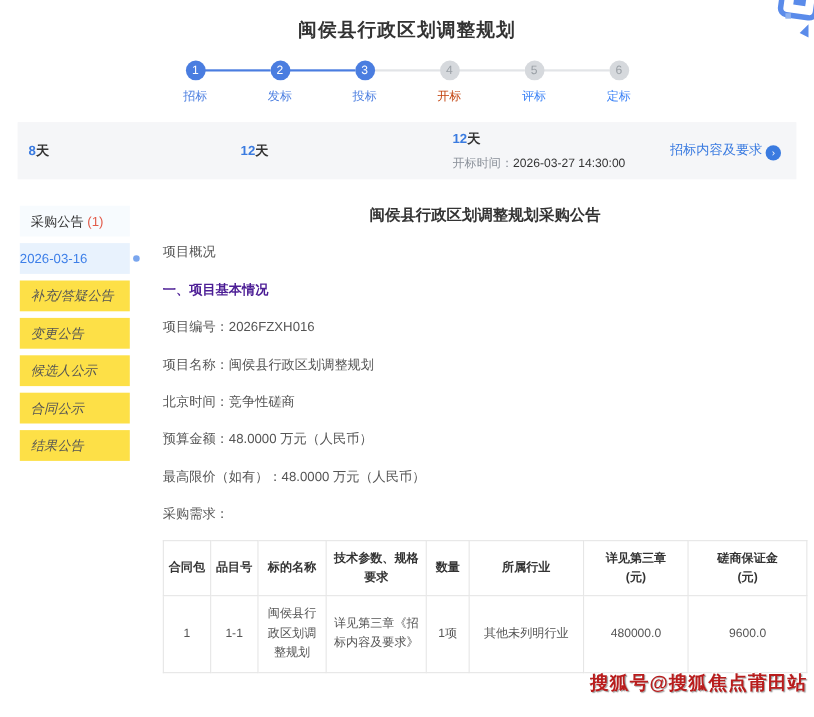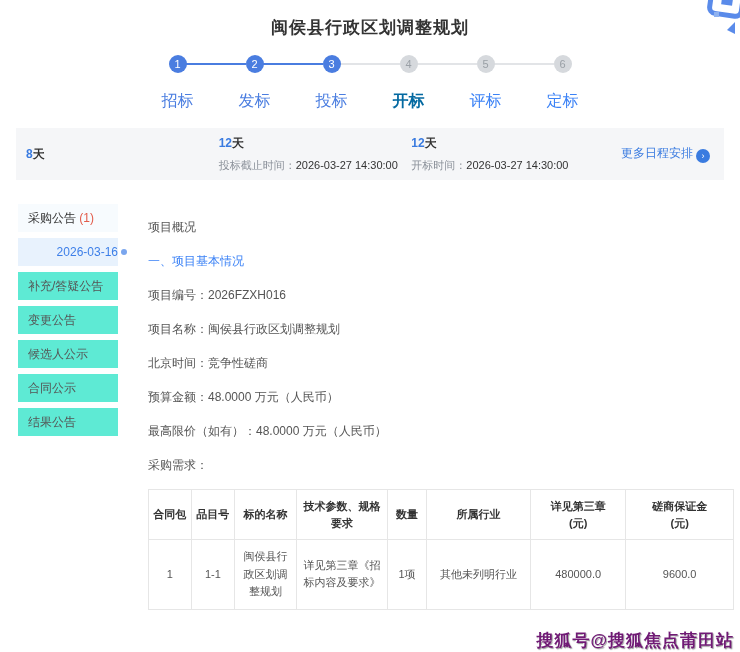--- a/index.html
+++ b/index.html
@@ -9,24 +9,24 @@
   .header { padding-top:16px; text-align:center; position:relative; }
   .page-title { font-size:17px; font-weight:bold; color:#333; letter-spacing:1px; }
   .logo-corner { position:absolute; top:0; right:0; width:46px; height:42px; overflow:hidden; }
 
   
   .stepper { width:462px; margin:16px auto 0; display:flex; }
   .step { width:77px; text-align:center; position:relative; }
   .step .circle { width:18px; height:18px; border-radius:50%; margin:0 auto; font-size:11px; line-height:18px; color:#fff; position:relative; z-index:2; }
   .step.on .circle { background:#4a7de0; }
   .step.off .circle { background:#d6d9dd; color:#9aa0a6; }
-  .step .slabel { margin-top:18px; font-size:16px; }
+  .step .slabel { margin-top:7px; font-size:11px; }
   .step.on .slabel { color:#4a7de0; }
   .step.off .slabel { color:#3b82f6; }
-  .step.current-next .slabel { color:#0369a1; font-weight:bold; }
+  .step.current-next .slabel { color:#c2410c; font-weight:normal; }
   .step:not(:first-child)::before { content:""; position:absolute; top:8px; left:-30px; width:60px; height:2px; z-index:1; }
   .step.line-blue::before { background:#4a7de0; }
   .step.line-gray::before { background:#e2e4e7; }
 
   
   .schedule { margin:16px 16px 0 16px; background:#f5f6f8; height:52px; display:flex; align-items:center; padding:0 10px; }
   .sched-col { flex:1; text-align:left; }
   .sched-days { font-size:12px; font-weight:bold; color:#333; }
   .sched-days .num { color:#3a7be0; }
   .sched-line2 { margin-top:6px; font-size:11px; }
@@ -34,37 +34,37 @@
   .sched-value { color:#333; }
   .more-link { width:110px; text-align:right; font-size:12px; color:#3a7be0; cursor:pointer; white-space:nowrap; padding-right:4px; }
   .arrow-circle { display:inline-block; width:14px; height:14px; border-radius:50%; background:#3a7be0; color:#fff; font-size:9px; line-height:14px; text-align:center; vertical-align:-2px; margin-left:3px; }
 
   
   .content { display:flex; margin-top:24px; }
   .sidebar { width:100px; margin-left:18px; flex:none; }
   .side-item { height:28px; line-height:28px; font-size:12px; margin-bottom:6px; padding-left:10px; cursor:pointer; position:relative; }
   .side-item.first { background:#f7fbfe; color:#333; }
   .side-item.first .count { color:#e25b4a; }
-  .side-item.date { background:#e8f2fd; color:#3d7fe8; text-align:right; padding-left:0; }
+  .side-item.date { background:#e8f2fd; color:#3d7fe8; text-align:left; padding-left:0; }
   .side-item.date .dot { position:absolute; right:-9px; top:11px; width:6px; height:6px; border-radius:50%; background:#7aa6ee; }
-  .side-item.gray { background:#5eead4; color:#555; }
+  .side-item.gray { background:#fde047; color:#555;font-style:italic; }
 
   .main { flex:1; margin-left:30px; margin-right:6px; font-size:12px; color:#555; }
   .ann-title { text-align:center; font-size:14px; font-weight:bold; color:#333; margin-bottom:14px; }
   .main p { margin:13px 0; line-height:1.75; }
-  .sec-head { font-weight:normal; color:#3b82f6; }
+  .sec-head { font-weight:bold; color:#4c1d95; }
 
   
   table { width:100%; border-collapse:collapse; margin-top:4px; }
   th, td { border:1px solid #e6e6e6; text-align:center; vertical-align:middle; }
   th { font-size:11px; color:#333; font-weight:bold; padding:8px 3px; line-height:1.5; height:48px; }
   td { font-size:11px; color:#555; padding:8px 4px; line-height:1.6; height:62px; }
 
   
-  .watermark { position:absolute; right:6px; bottom:0; font-size:17px; font-weight:bold; color:#701a75; letter-spacing:1px; text-shadow:-1px -1px 0 #ffffff, 1px 1px 1px #9a9a9a; pointer-events:none; }
+  .watermark { position:absolute; right:6px; bottom:20px; font-size:17px; font-weight:bold; color:#b91c1c; letter-spacing:1px; text-shadow:-1px -1px 0 #ffffff, 1px 1px 1px #9a9a9a; pointer-events:none; }
 </style>
 </head>
 <body>
 
 <div class="header">
   <div class="page-title">闽侯县行政区划调整规划</div>
   <div class="logo-corner">
     <svg width="46" height="42" viewBox="0 0 46 42">
       <g transform="rotate(8 40 6)">
         <rect x="16" y="-16" width="32" height="32" rx="6" fill="none" stroke="#5a8bea" stroke-width="5"></rect>
@@ -102,28 +102,27 @@
     <div class="slabel">定标</div>
   </div>
 </div>
 
 <div class="schedule">
   <div class="sched-col">
     <div class="sched-days"><span class="num">8</span><span>天</span></div>
   </div>
   <div class="sched-col">
     <div class="sched-days"><span class="num">12</span><span>天</span></div>
-    <div class="sched-line2"><span class="sched-label">投标截止时间：</span><span class="sched-value">2026-03-27 14:30:00</span></div>
   </div>
   <div class="sched-col">
     <div class="sched-days"><span class="num">12</span><span>天</span></div>
     <div class="sched-line2"><span class="sched-label">开标时间：</span><span class="sched-value">2026-03-27 14:30:00</span></div>
   </div>
   <div class="more-link">
-    <span>更多日程安排</span><span class="arrow-circle">›</span>
+    <span>招标内容及要求</span><span class="arrow-circle">›</span>
   </div>
 </div>
 
 <div class="content">
 
   <div class="sidebar">
     <div class="side-item first">
       <span>采购公告</span> <span class="count">(1)</span>
     </div>
     <div class="side-item date">
@@ -131,20 +130,21 @@
       <span class="dot"></span>
     </div>
     <div class="side-item gray"><span>补充/答疑公告</span></div>
     <div class="side-item gray"><span>变更公告</span></div>
     <div class="side-item gray"><span>候选人公示</span></div>
     <div class="side-item gray"><span>合同公示</span></div>
     <div class="side-item gray"><span>结果公告</span></div>
   </div>
 
   <div class="main">
+    <div class="ann-title">闽侯县行政区划调整规划采购公告</div>
 
     <p>项目概况</p>
 
     <p class="sec-head">一、项目基本情况</p>
 
     <p><span>项目编号：</span><span>2026FZXH016</span></p>
     <p><span>项目名称：</span><span>闽侯县行政区划调整规划</span></p>
     <p><span>北京时间：</span><span>竞争性磋商</span></p>
     <p><span>预算金额：</span><span>48.0000 万元（人民币）</span></p>
     <p><span>最高限价（如有）：</span><span>48.0000 万元（人民币）</span></p>

